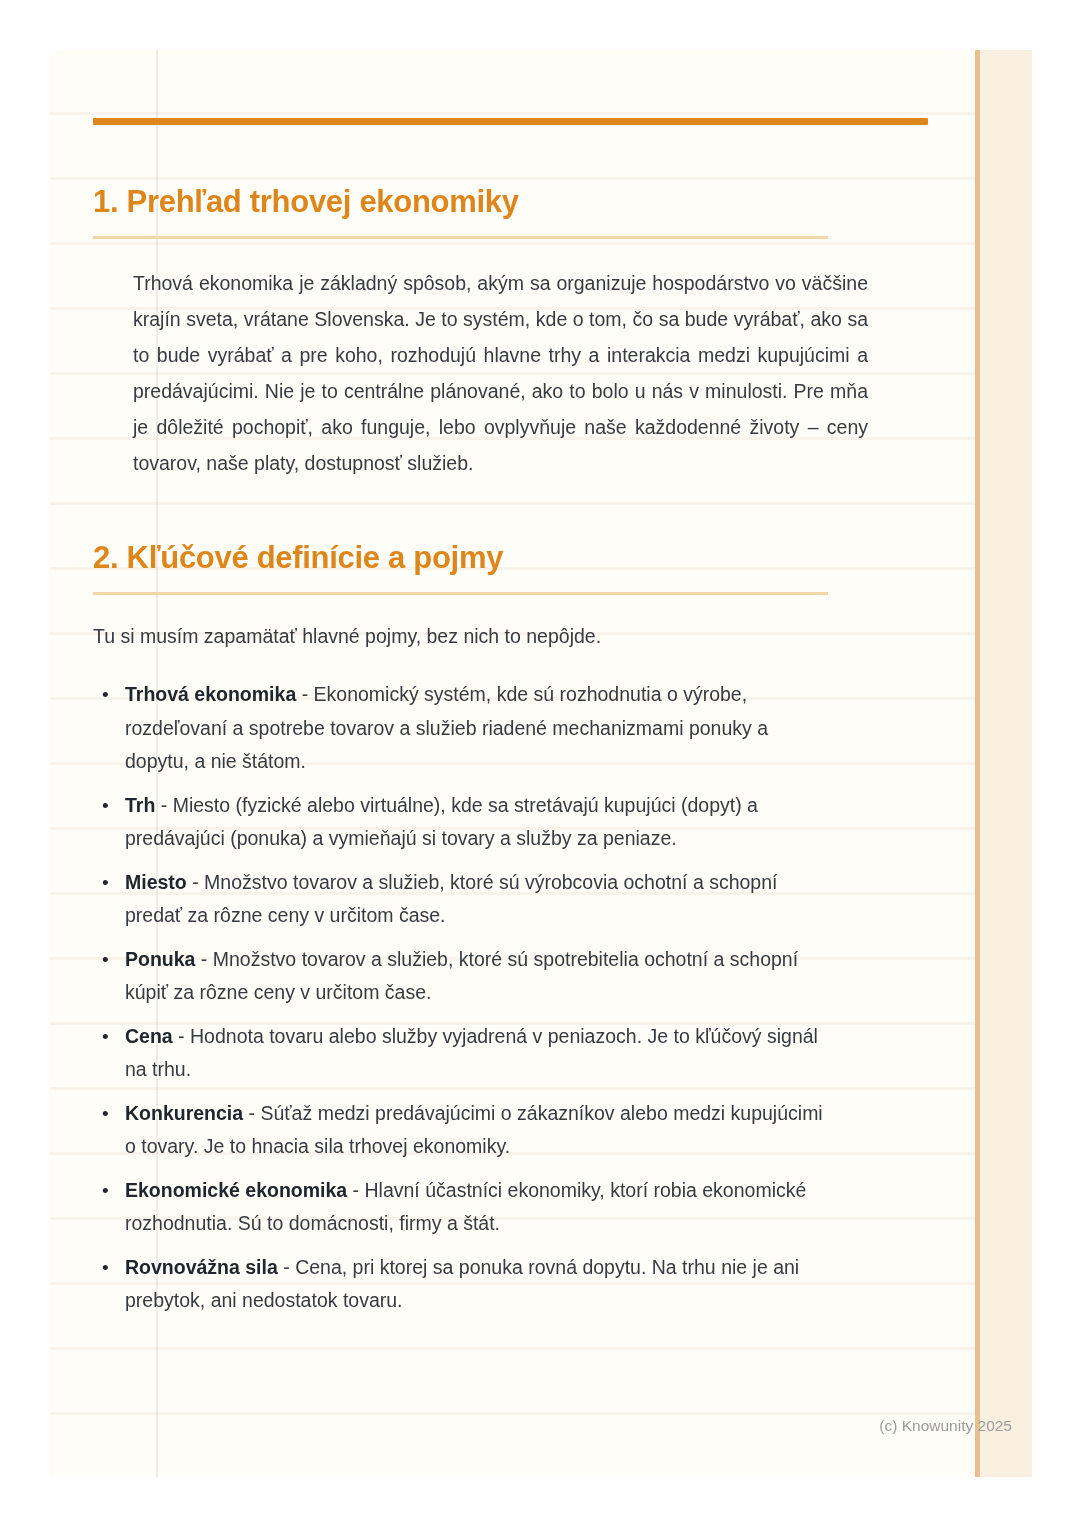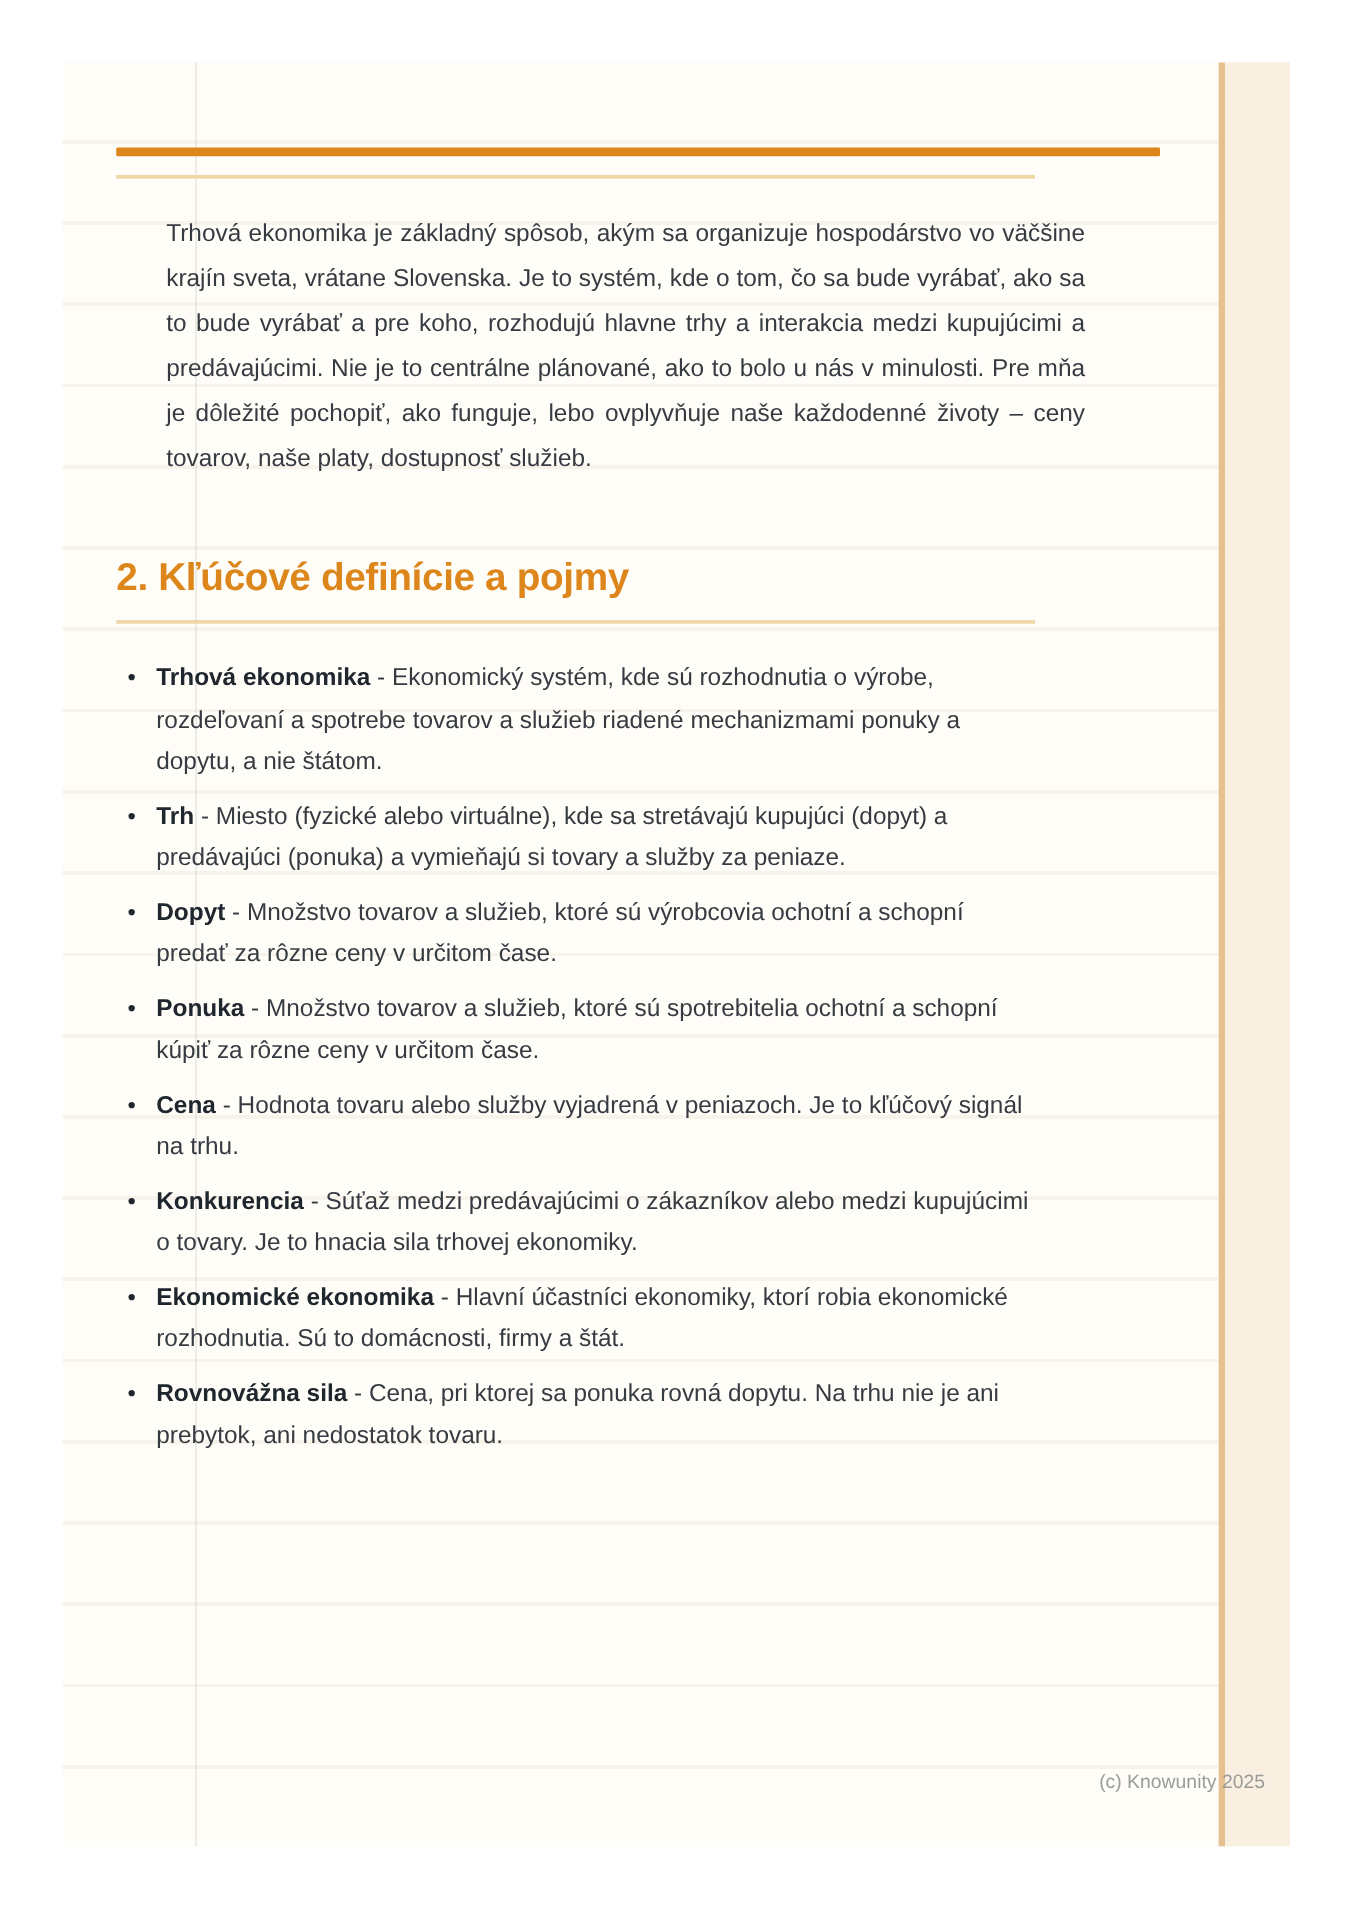--- a/index.html
+++ b/index.html
@@ -110,42 +110,44 @@
 </head>
 <body>
 
 <div class="page">
   <div class="spine"></div>
 
   <div class="content">
     <div class="title-rule"></div>
 
     <section>
+      <h2 class="section-heading">1. Prehľad trhovej ekonomiky</h2>
       <div class="h2-rule"></div>
       <p class="lead">Trhová ekonomika je základný spôsob, akým sa organizuje hospodárstvo vo väčšine krajín sveta, vrátane Slovenska. Je to systém, kde o tom, čo sa bude vyrábať, ako sa to bude vyrábať a pre koho, rozhodujú hlavne trhy a interakcia medzi kupujúcimi a predávajúcimi. Nie je to centrálne plánované, ako to bolo u nás v minulosti. Pre mňa je dôležité pochopiť, ako funguje, lebo ovplyvňuje naše každodenné životy – ceny tovarov, naše platy, dostupnosť služieb.</p>
     </section>
 
     <section>
       <h2 class="section-heading">2. Kľúčové definície a pojmy</h2>
       <div class="h2-rule"></div>
+      <p class="intro">Tu si musím zapamätať hlavné pojmy, bez nich to nepôjde.</p>
 
       <ul class="defs">
         <li>
           <span class="marker">•</span>
           <b class="term">Trhová ekonomika</b>
           <span class="desc">- Ekonomický systém, kde sú rozhodnutia o výrobe, rozdeľovaní a spotrebe tovarov a služieb riadené mechanizmami ponuky a dopytu, a nie štátom.</span>
         </li>
         <li>
           <span class="marker">•</span>
           <b class="term">Trh</b>
           <span class="desc">- Miesto (fyzické alebo virtuálne), kde sa stretávajú kupujúci (dopyt) a predávajúci (ponuka) a vymieňajú si tovary a služby za peniaze.</span>
         </li>
         <li>
           <span class="marker">•</span>
-          <b class="term">Dopyt</b>
+          <b class="term">Miesto</b>
           <span class="desc">- Množstvo tovarov a služieb, ktoré sú výrobcovia ochotní a schopní predať za rôzne ceny v určitom čase.</span>
         </li>
         <li>
           <span class="marker">•</span>
           <b class="term">Ponuka</b>
           <span class="desc">- Množstvo tovarov a služieb, ktoré sú spotrebitelia ochotní a schopní kúpiť za rôzne ceny v určitom čase.</span>
         </li>
         <li>
           <span class="marker">•</span>
           <b class="term">Cena</b>

